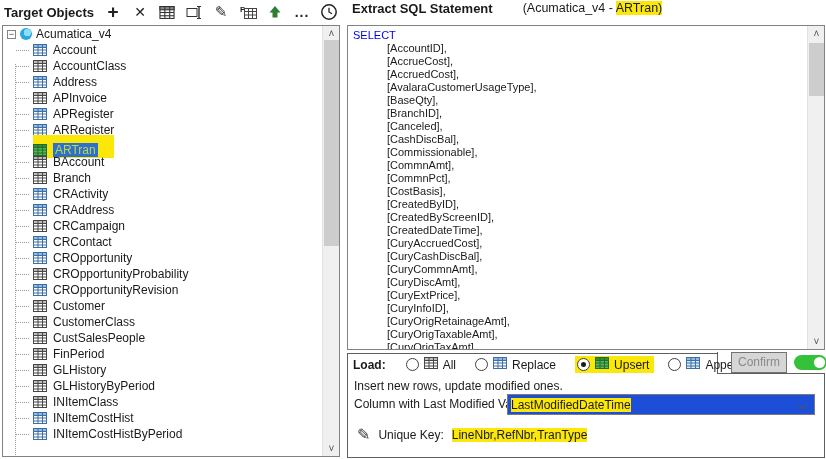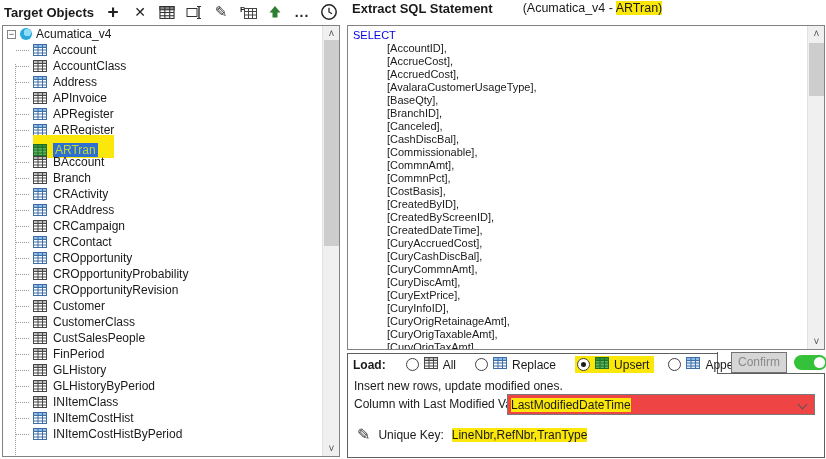--- a/index.html
+++ b/index.html
@@ -75,21 +75,21 @@
 
   #confirm-btn { position:absolute; left:384px; top:0; width:56px; height:21px; background:#d6d6d6;
                  border:1px solid #737373; color:#8a8a8a; font-size:12px; text-align:center; line-height:19px; }
   #toggle { position:absolute; left:447px; top:3px; width:33px; height:15px; border-radius:8px;
             background:#35c23a; cursor:pointer; }
   #toggle .knob { position:absolute; right:2px; top:2px; width:11px; height:11px; border-radius:50%; background:#fff; }
 
   #load-desc { position:absolute; left:7px; top:27px; }
   #col-row { position:absolute; left:7px; top:45px; display:flex; align-items:center; }
   #combo { position:absolute; left:160px; top:42px; width:308px; height:21px; border:1px solid #7a7a7a;
-           background:#ef4444; display:flex; align-items:center; padding-left:3px; cursor:pointer; }
+           background:#1d4ed8; display:flex; align-items:center; padding-left:3px; cursor:pointer; }
   #combo .chev { position:absolute; right:8px; top:6px; width:7px; height:7px;
                  border-right:1.5px solid #555; border-bottom:1.5px solid #555; transform:rotate(45deg); }
   #uk-row { position:absolute; left:10px; top:73px; display:flex; align-items:center; gap:8px; }
   #uk-pencil { font-size:16px; color:#333; }
 </style>
 </head>
 <body>
 
 <div id="left-header">
   <span id="left-title">Target Objects</span>

